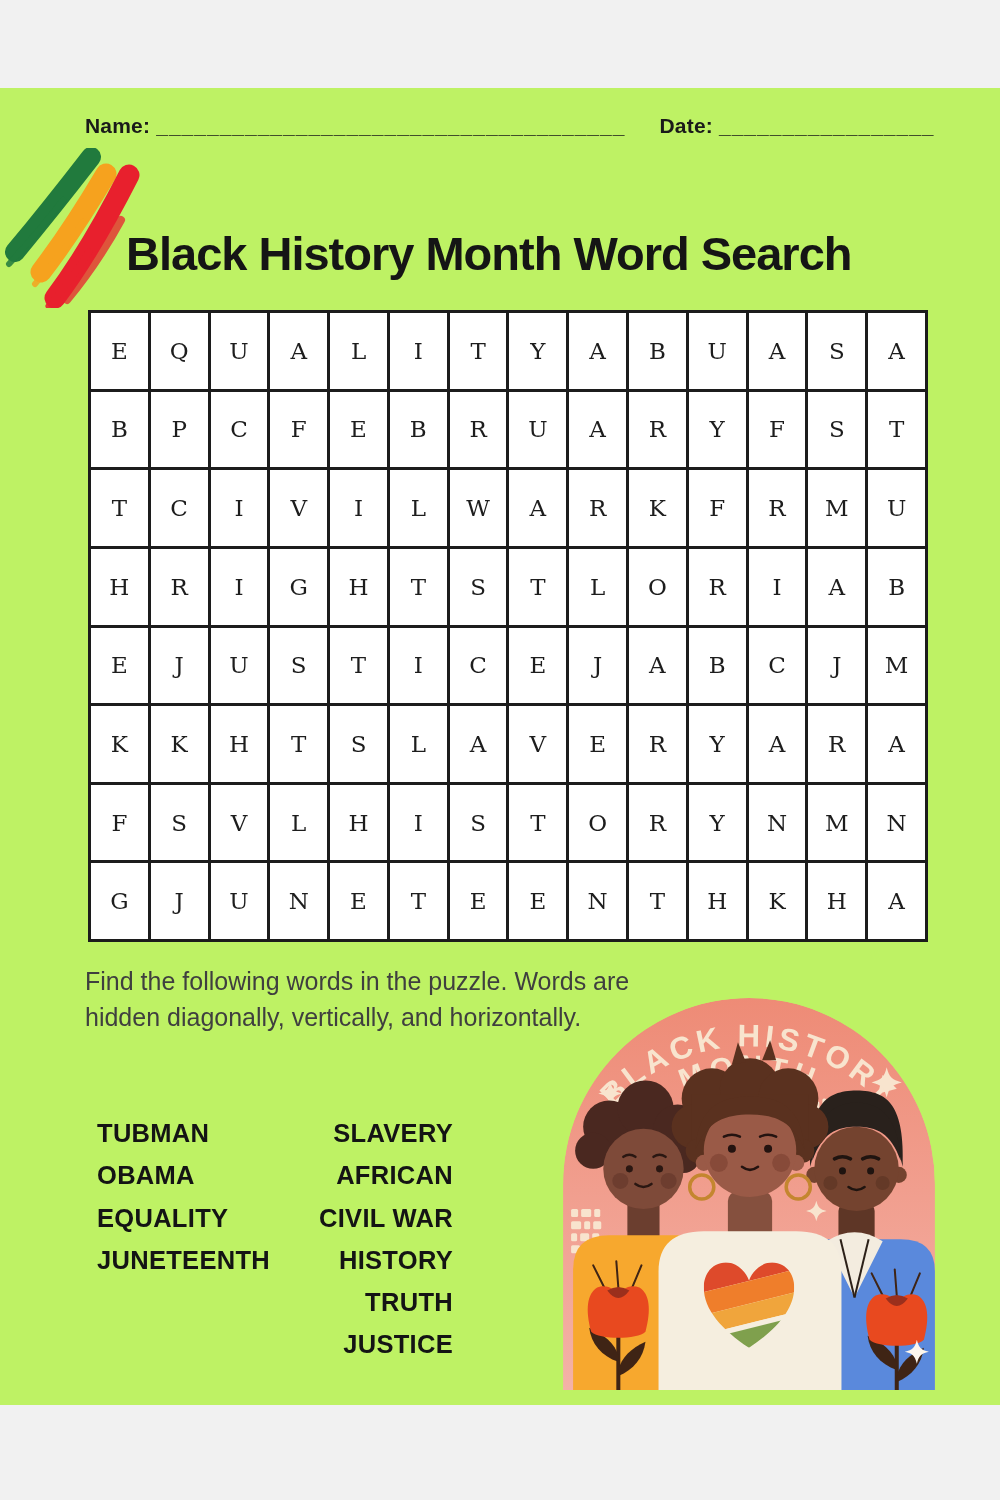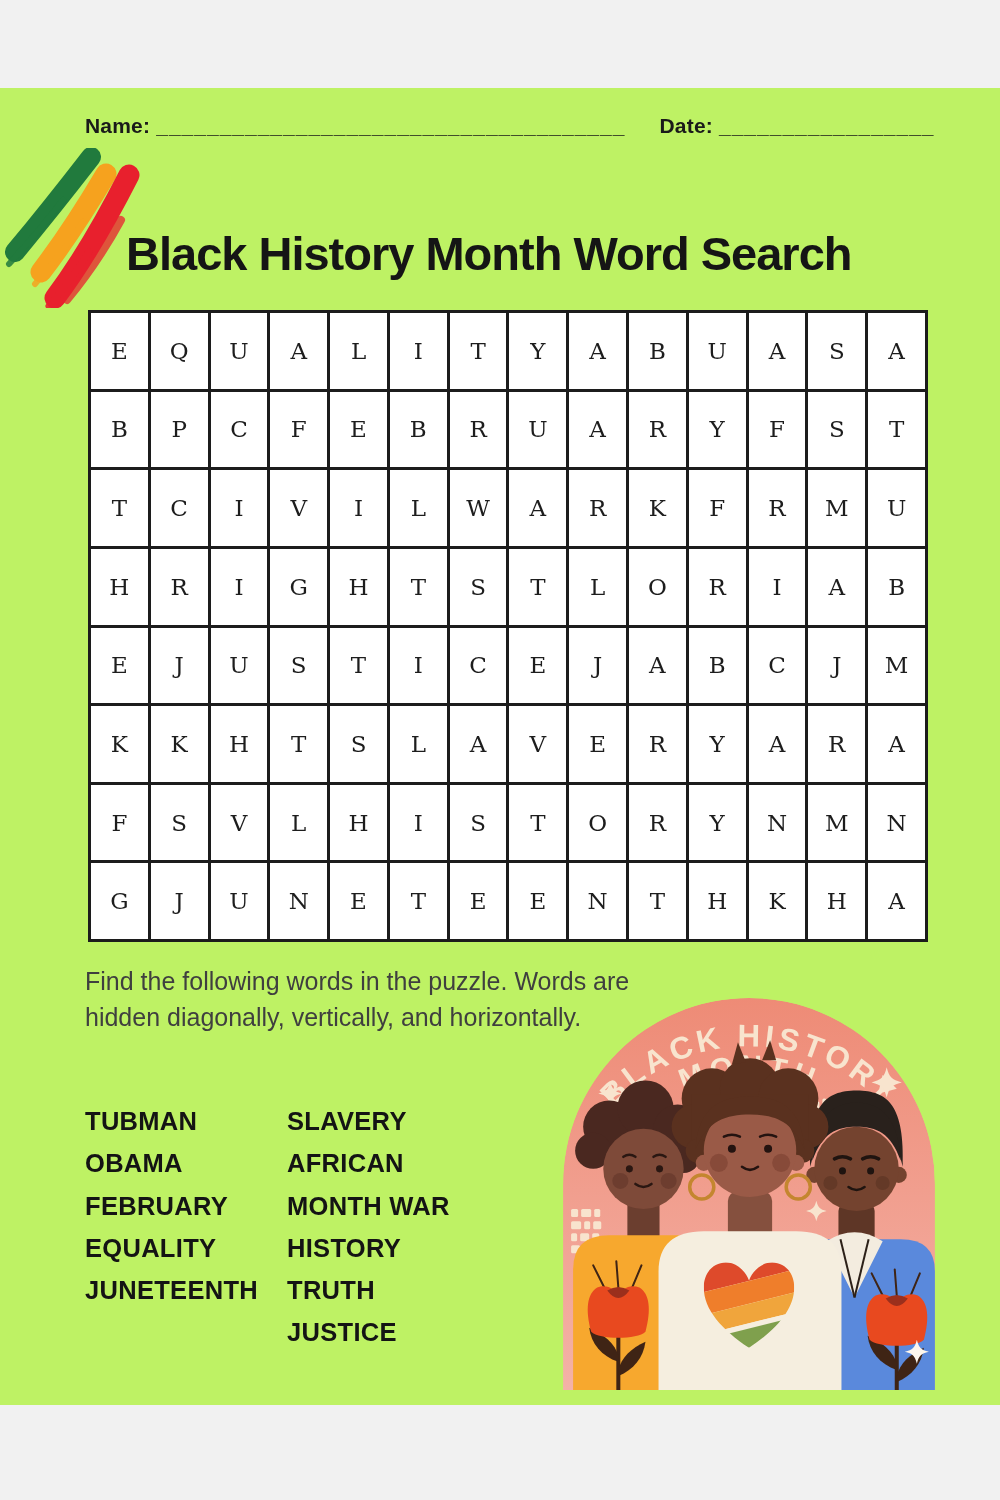--- a/index.html
+++ b/index.html
@@ -14,25 +14,25 @@
   .date-part{margin-left:28px;}
   .brush{position:absolute;left:5px;top:148px;width:135px;height:160px;}
   .title{position:absolute;left:126px;top:226px;font-size:47px;font-weight:bold;letter-spacing:-1px;
          color:#151515;white-space:nowrap;}
   table.wsgrid{position:absolute;left:88px;top:310px;width:840px;height:632px;border-collapse:collapse;
                table-layout:fixed;}
   table.wsgrid td{border:3px solid #1c1c1c;text-align:center;vertical-align:middle;
                   font-family:"DejaVu Serif",serif;font-size:23px;color:#1d1d1d;background:#ffffff;}
   .instructions{position:absolute;left:85px;top:964px;width:545px;font-size:25px;line-height:1.42;
                 color:#3f3f3f;}
-  ul.words{position:absolute;top:1100px;margin:0;padding:0;list-style:none;font-size:25.5px;
+  ul.words{position:absolute;top:1100px;margin:12px;padding:0;list-style:none;font-size:25.5px;
            font-weight:bold;color:#141414;}
   ul.words li{height:42.3px;line-height:42.3px;letter-spacing:.3px;}
   ul.words.col1{left:85px;}
-  ul.words.col2{left:287px;}
+  ul.words.col2{left:307px;text-align:right;}
   .badge{position:absolute;left:563px;top:998px;width:372px;height:392px;}
 </style>
 </head>
 <body>
 
 <div class="page">
 
   <div class="band top"></div>
   <div class="band bottom"></div>
 
@@ -190,28 +190,27 @@
           <td>A</td>
         </tr>
       </tbody>
     </table>
 
   <div class="instructions">Find the following words in the puzzle. Words are hidden diagonally, vertically, and horizontally.</div>
 
   <ul class="words col1">
       <li>TUBMAN</li>
       <li>OBAMA</li>
-      <li>FEBRUARY</li>
       <li>EQUALITY</li>
       <li>JUNETEENTH</li>
     </ul>
   <ul class="words col2">
       <li>SLAVERY</li>
       <li>AFRICAN</li>
-      <li>MONTH WAR</li>
+      <li>CIVIL WAR</li>
       <li>HISTORY</li>
       <li>TRUTH</li>
       <li>JUSTICE</li>
     </ul>
 
   <svg class="badge" viewBox="0 0 370 390">
     <defs>
       <linearGradient id="badgeGrad" x1="0" y1="0" x2="0" y2="1">
         <stop offset="0" stop-color="#ee8b76"></stop>
         <stop offset="1" stop-color="#f4b2a7"></stop>

